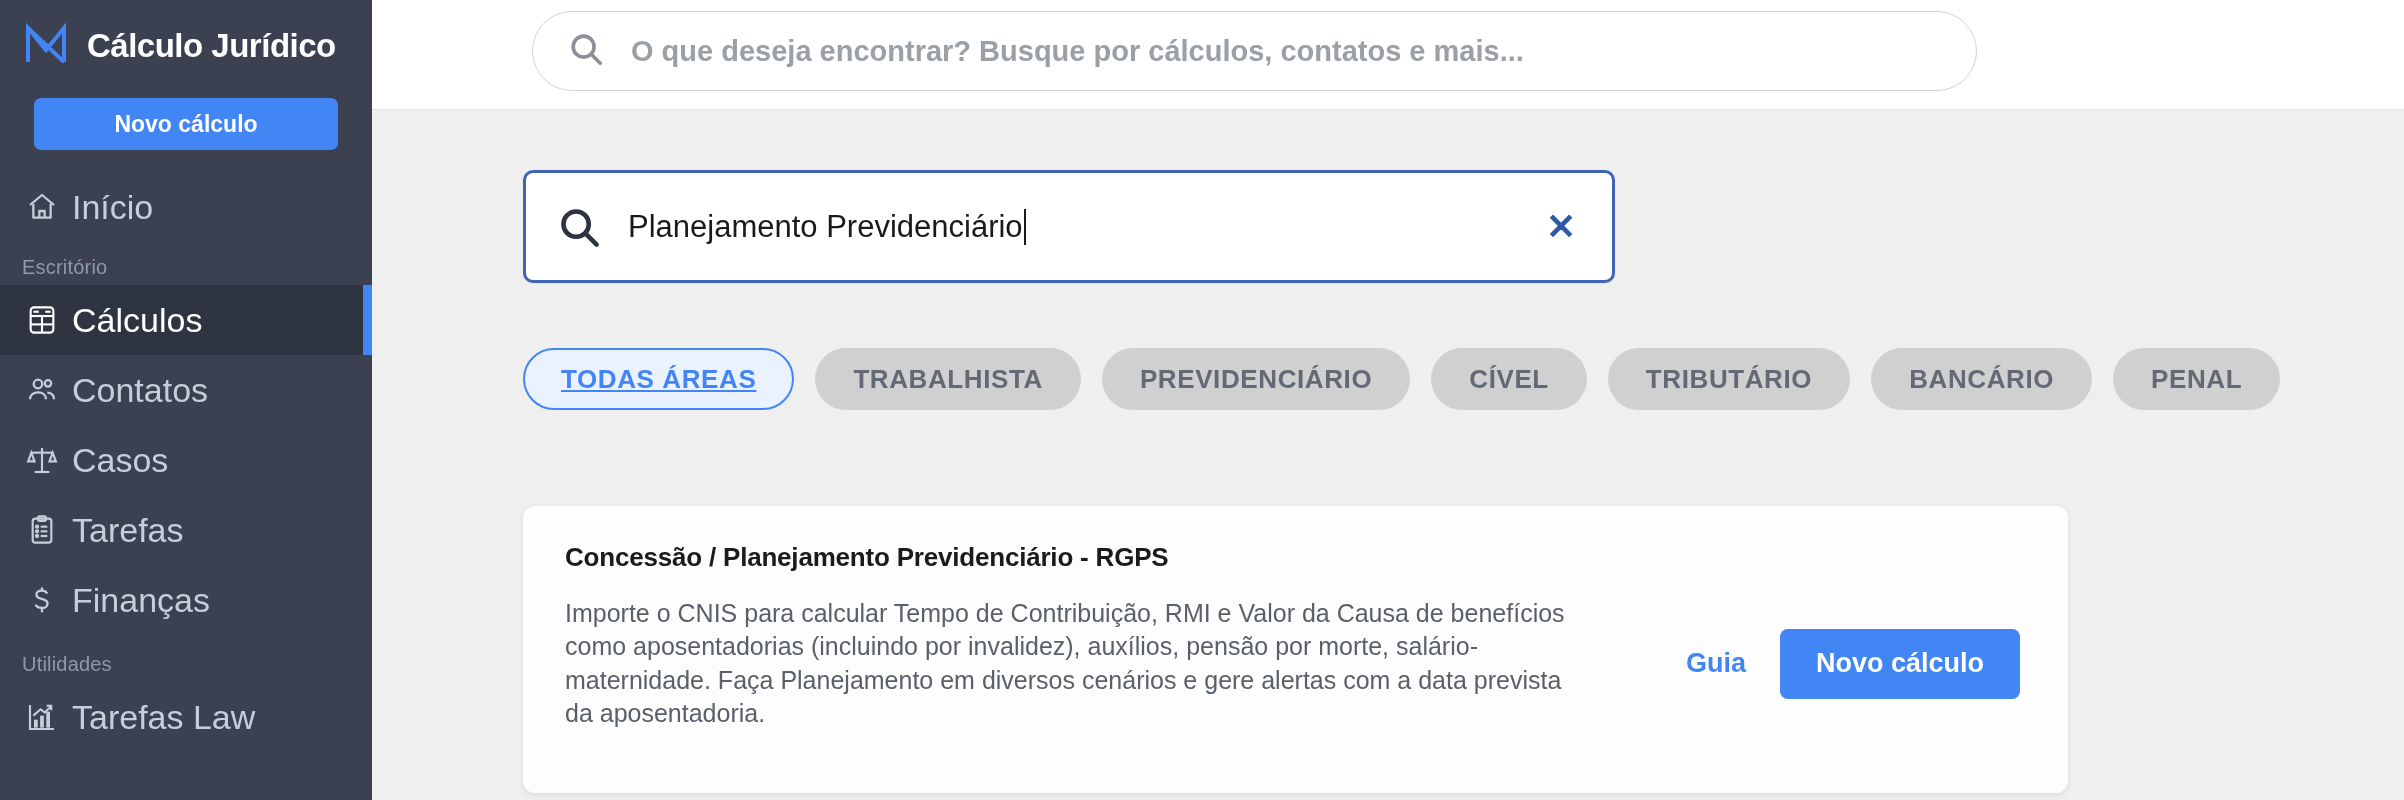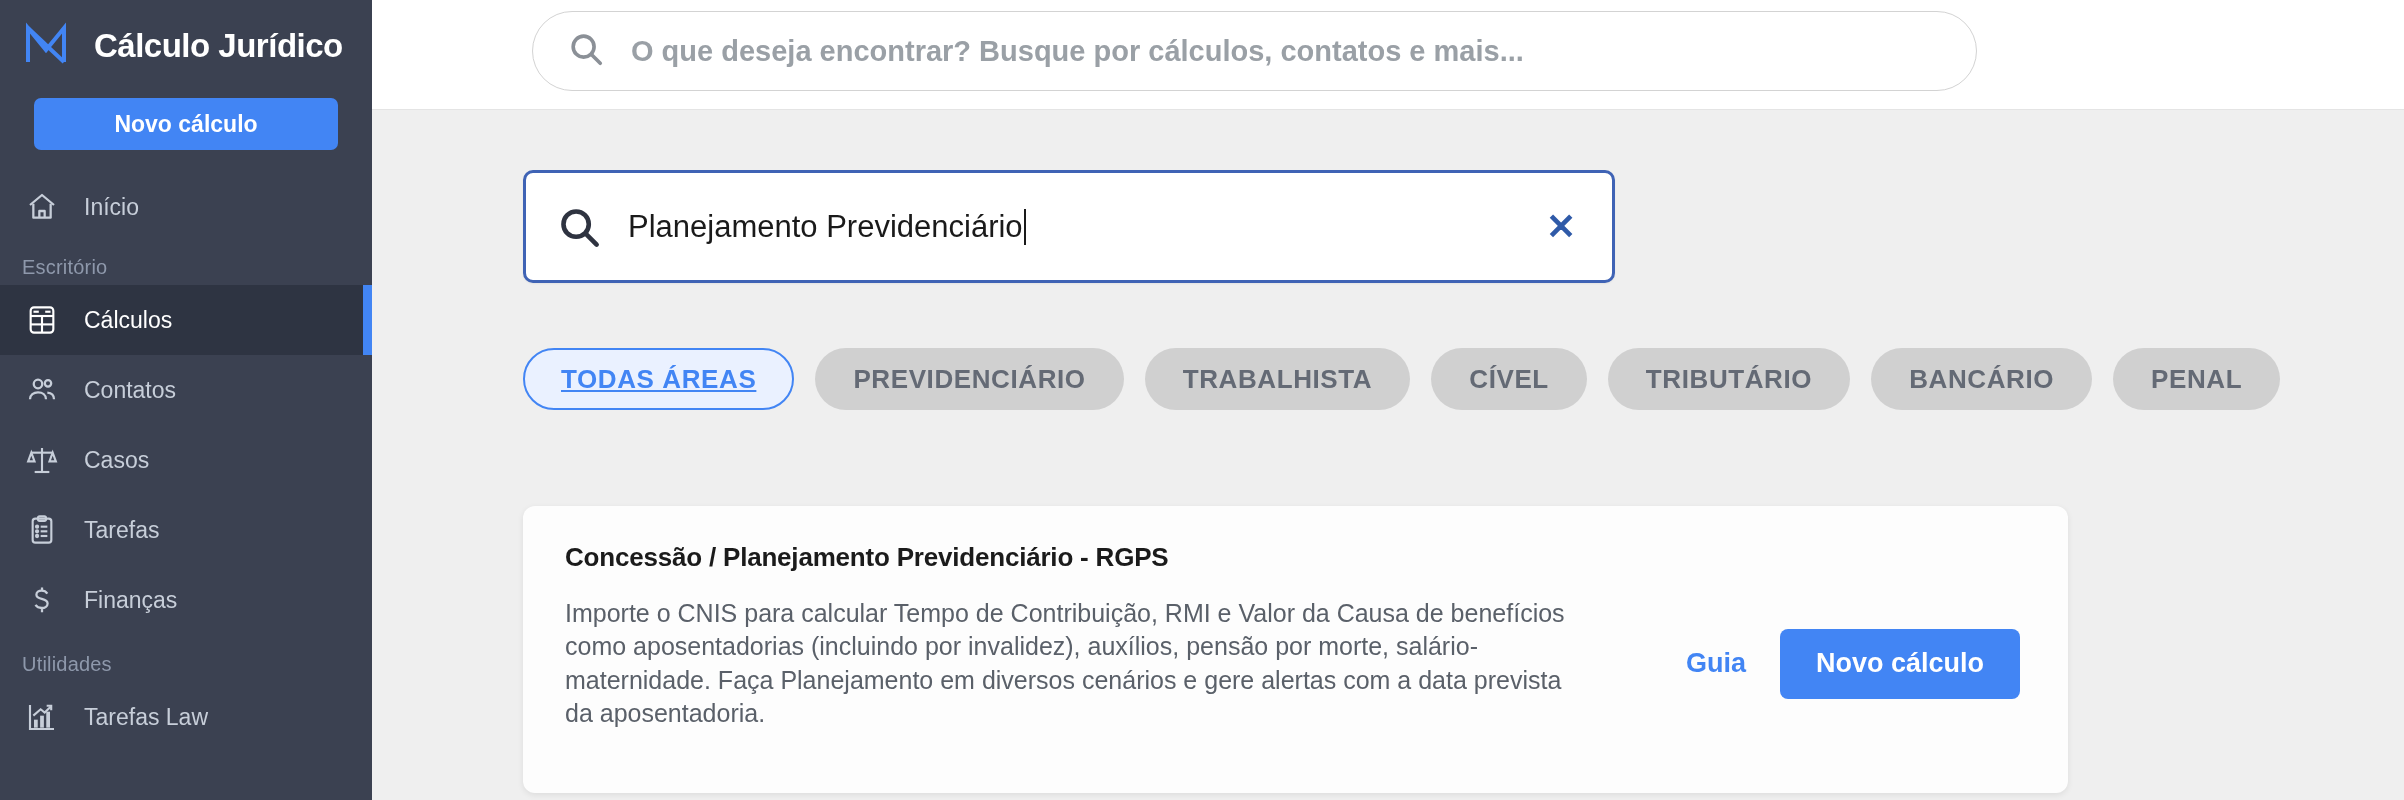--- a/index.html
+++ b/index.html
@@ -9,36 +9,36 @@
     background:#eeeeee;
   }
   .app{ position:relative; width:2404px; height:800px; display:flex; }
 
   
   .sidebar{
     width:372px; height:800px; flex:0 0 372px;
     background:#3b4151; position:relative; z-index:5;
     display:flex; flex-direction:column;
   }
-  .brand{ display:flex; align-items:center; gap:20px; padding:20px 0 0 22px; height:72px; }
+  .brand{ display:flex; align-items:center; gap:13px; padding:20px 0 0 22px; height:72px; }
   .brand-mark{ width:52px; height:52px; flex:0 0 52px; }
   .brand-text{ color:#ffffff; font-size:33px; font-weight:bold; letter-spacing:-0.5px; white-space:nowrap; }
 
   .new-calc-btn{
     margin:26px 34px 0 34px; height:52px; border-radius:7px;
     background:#4285f4; color:#fff; font-size:23px; font-weight:bold;
     display:flex; align-items:center; justify-content:center; cursor:pointer;
     border:none; font-family:inherit;
   }
 
   .nav{ margin-top:22px; }
   .nav-item{
-    display:flex; align-items:center; gap:22px;
+    display:flex; align-items:center; gap:10px;
     height:70px; padding-left:22px; position:relative; cursor:pointer;
-    color:#c7ced9; font-size:23px;
+    color:#c7ced9; font-size:34px;
   }
   .nav-item .ico{ width:40px; height:40px; flex:0 0 40px; display:flex; align-items:center; justify-content:center; }
   .nav-item.active{ background:#2e3442; color:#ffffff; }
   .nav-item.active::after{
     content:""; position:absolute; right:0; top:0; bottom:0; width:9px; background:#4285f4;
   }
   .nav-section{
     color:#8e98ab; font-size:20px; padding:14px 0 6px 22px; letter-spacing:.2px;
   }
   .nav-section.tight{ padding-top:18px; }
@@ -267,22 +267,22 @@
         </span>
         <span class="search-value">
           <span>Planejamento Previdenciário</span>
             <i class="caret"></i>
         </span>
         <span class="clear-btn">✕</span>
       </div>
 
       <div class="pills">
         <div class="pill active">TODAS ÁREAS</div>
+        <div class="pill">TRABALHISTA</div>
         <div class="pill">PREVIDENCIÁRIO</div>
-        <div class="pill">TRABALHISTA</div>
         <div class="pill">CÍVEL</div>
         <div class="pill">TRIBUTÁRIO</div>
         <div class="pill">BANCÁRIO</div>
         <div class="pill">PENAL</div>
       </div>
 
       <article class="card">
         <div class="card-title">Concessão / Planejamento Previdenciário - RGPS</div>
         <div class="card-body">
           <p class="card-desc">Importe o CNIS para calcular Tempo de Contribuição, RMI e Valor da Causa de benefícios como aposentadorias (incluindo por invalidez), auxílios, pensão por morte, salário-maternidade. Faça Planejamento em diversos cenários e gere alertas com a data prevista da aposentadoria.</p>

